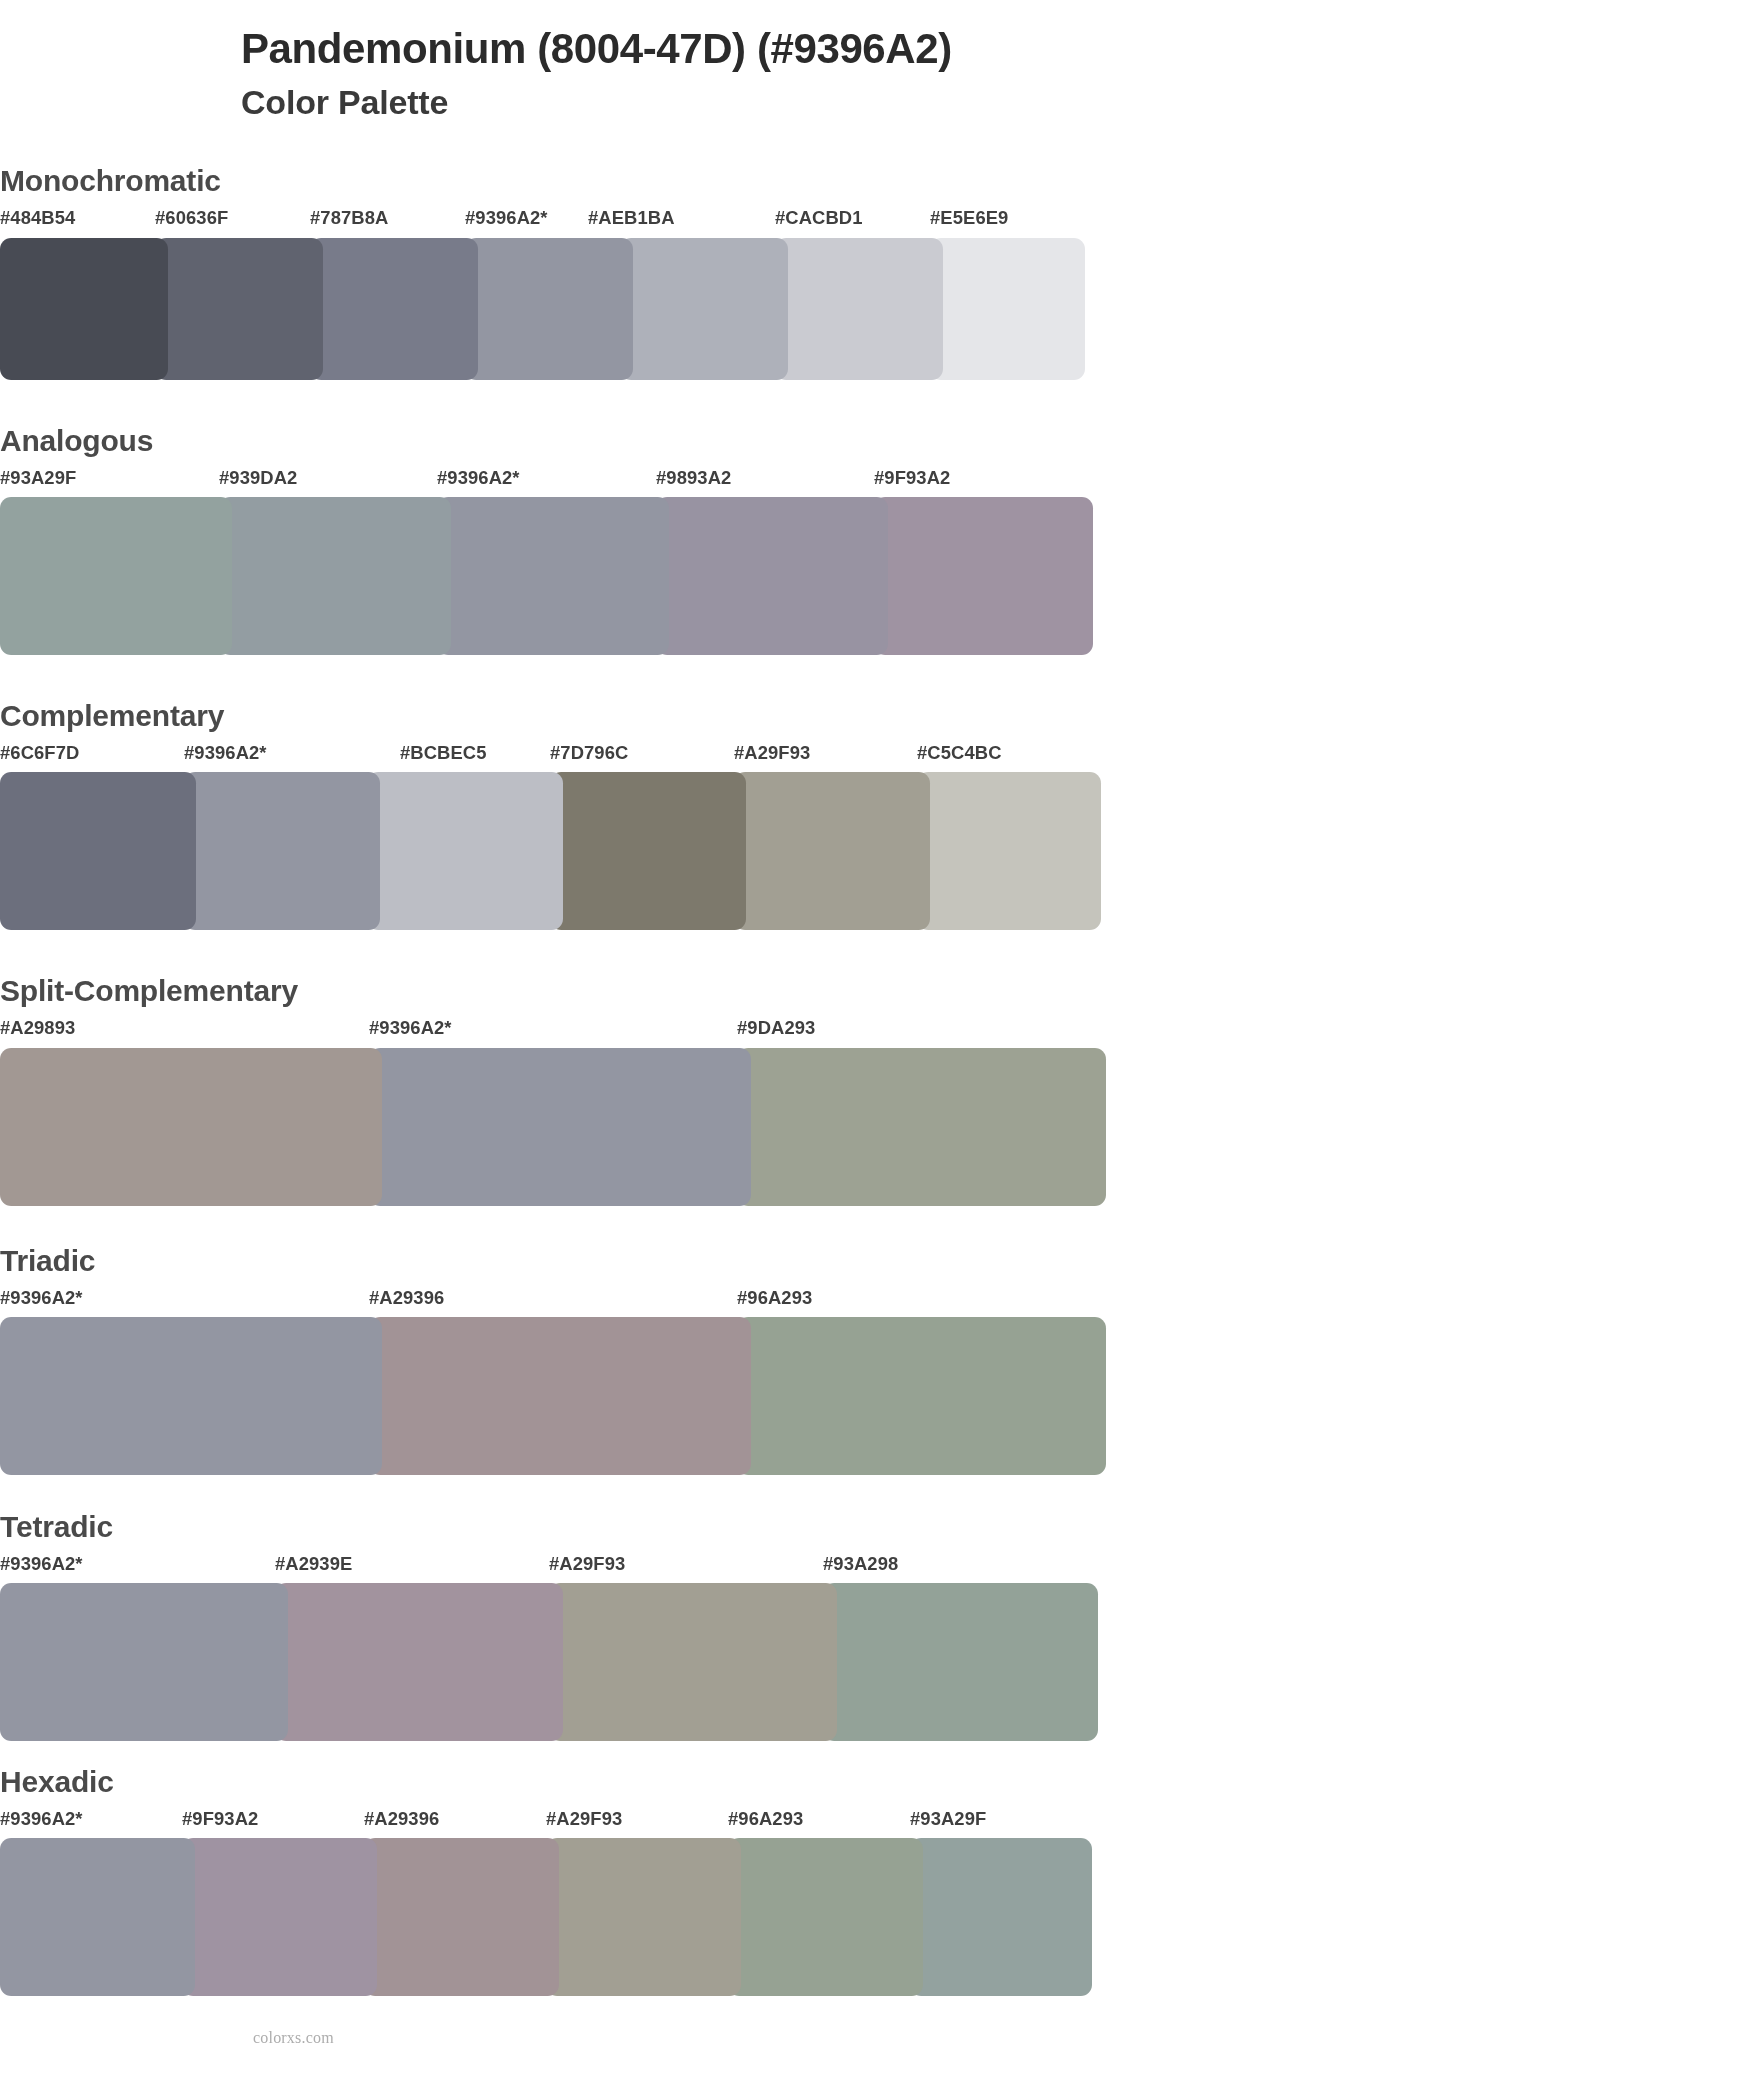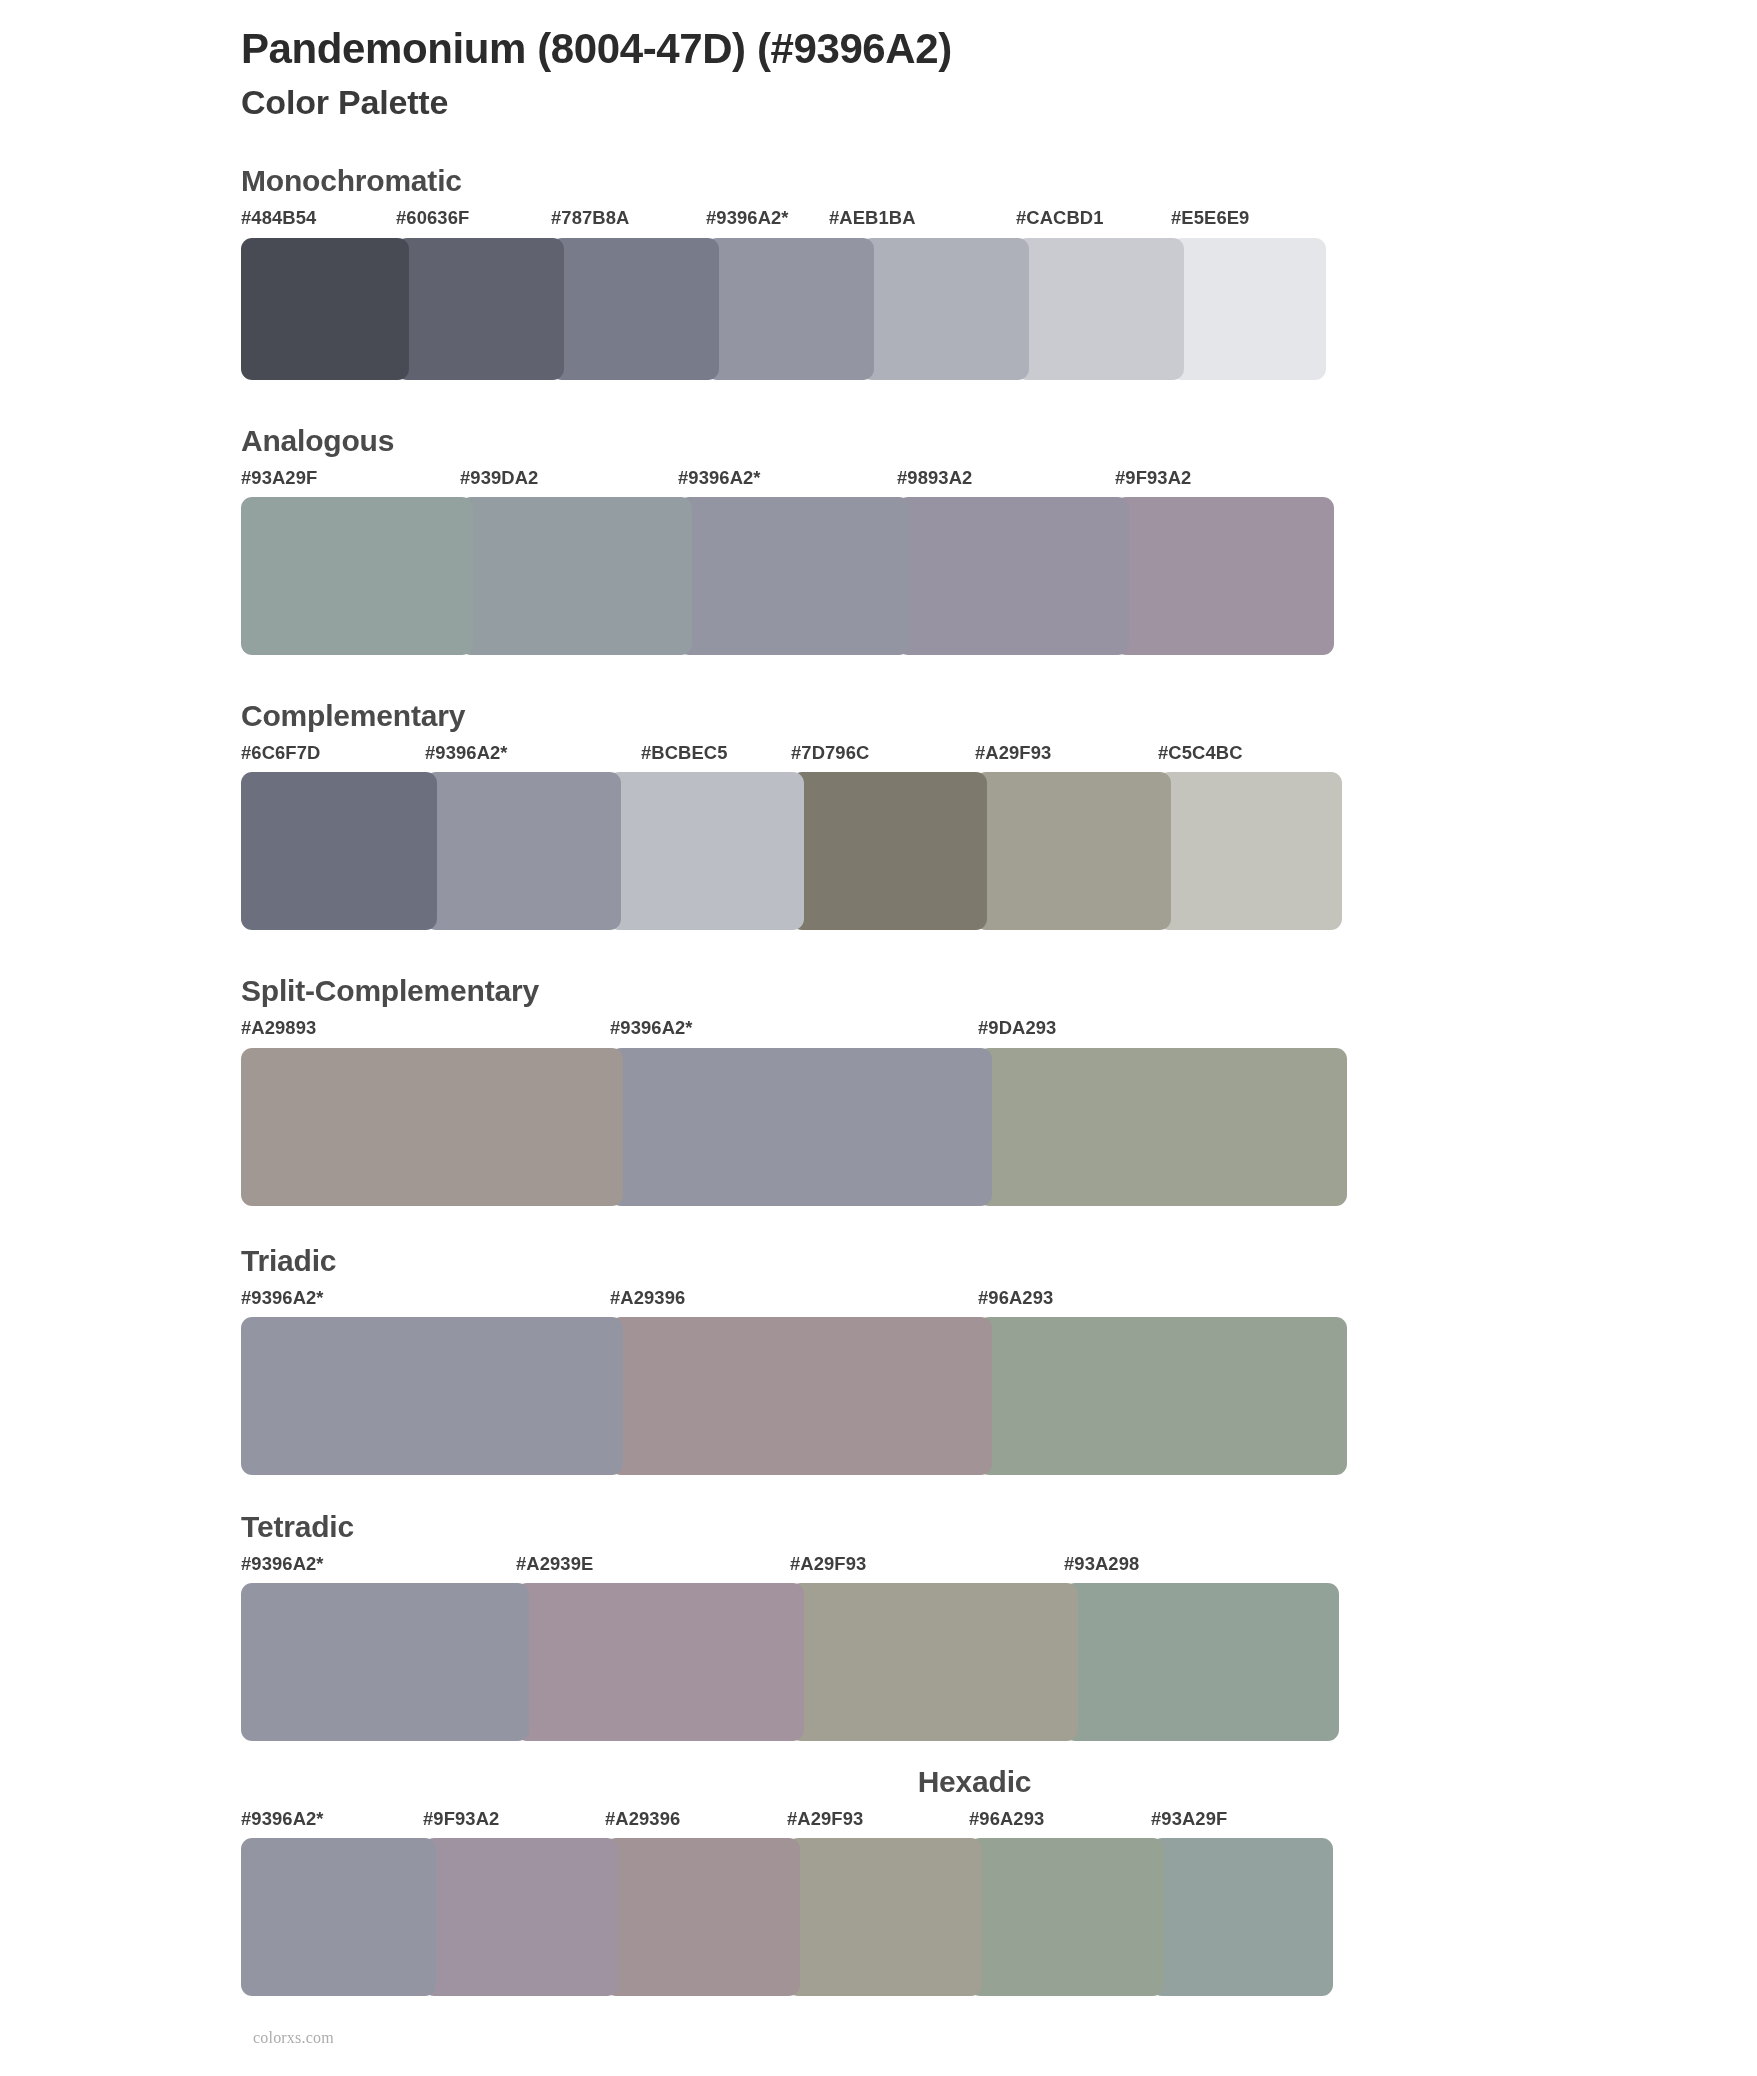--- a/index.html
+++ b/index.html
@@ -45,21 +45,20 @@
     margin: 6.4px 0 0 0;
     white-space: nowrap;
   }
 
   
   .sections {
     margin-top: 42px;
   }
   .section {
     position: relative;
-    padding-left: 241px;
   }
   .section-title {
     font-size: 30px;
     font-weight: bold;
     color: #4a4a4a;
     letter-spacing: -0.2px;
     margin: 0;
     line-height: 1.0;
     padding-bottom: 11.2px;
   }
@@ -86,21 +85,21 @@
     border-radius: 11.2px;
   }
 
   
   .sec-mono   { margin-top: 0px; }
   .sec-ana    { margin-top: 46px; }
   .sec-comp   { margin-top: 46px; }
   .sec-split  { margin-top: 46px; }
   .sec-tri    { margin-top: 40px; }
   .sec-tetra  { margin-top: 37px; }
-  .sec-hexa   { margin-top: 25.6px; text-align: center; }
+  .sec-hexa   { margin-top: 25.6px; }
 
   
   .footer {
     position: absolute;
     left: 253px;
     top: 2029px;
     font-size: 16px;
     color: #adadad;
     letter-spacing: 0.2px;
     font-family: Liberation Serif, serif;

